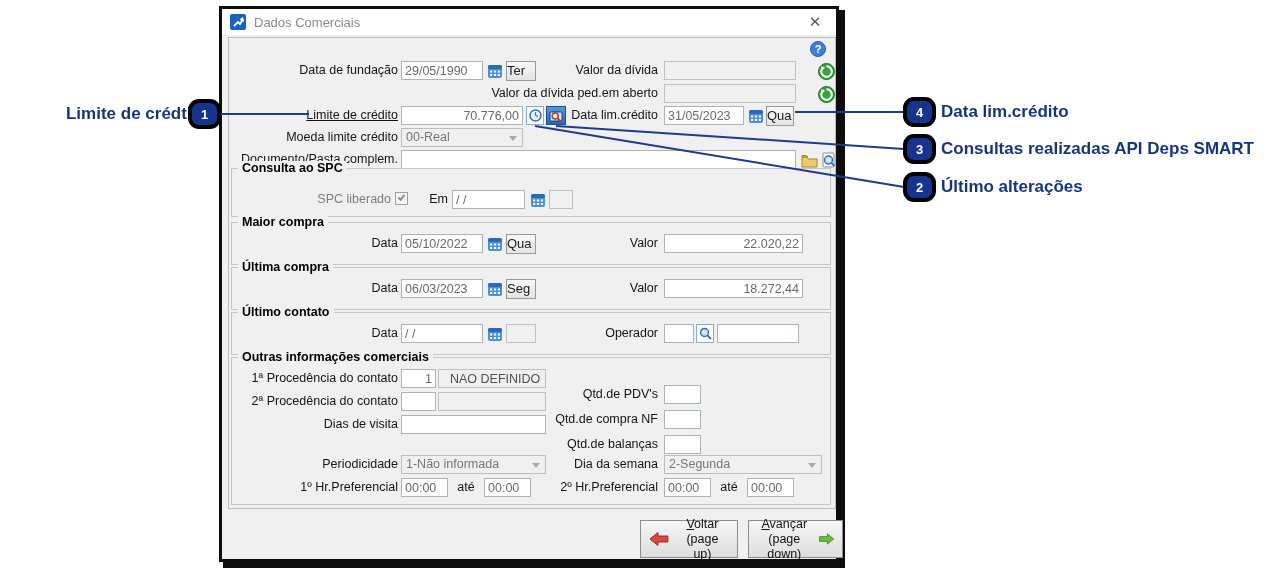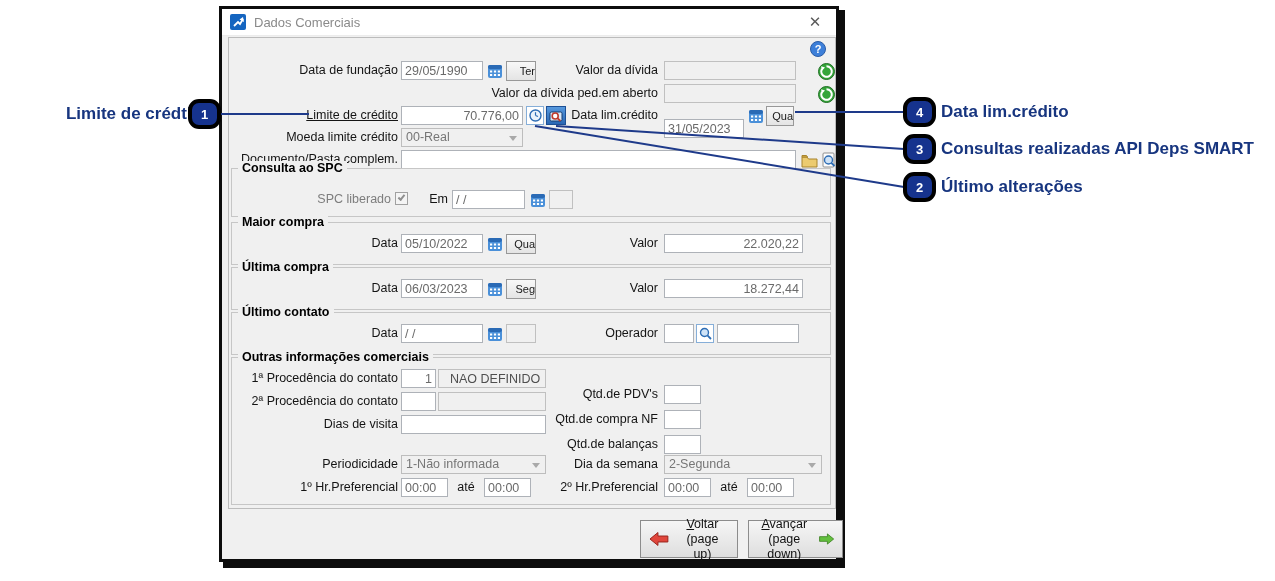--- a/index.html
+++ b/index.html
@@ -22,22 +22,22 @@
            border:1px solid #bcbcbc; background:#f0f0f0; }
 
   
   .lbl { position:absolute; height:19px; line-height:19px; font-size:12.5px; color:#141414;
          text-align:right; white-space:nowrap; }
   .fld { position:absolute; height:19px; border:1px solid #aeb2b8; background:#fff;
          font-size:12.5px; color:#6a6a6a; padding:0 3px; font-family:"Liberation Sans",sans-serif; }
   .fld.num { text-align:right; }
   .fld.dis { background:#f0f0f0; border-color:#c0c0c0; }
   .dowbtn { position:absolute; height:20px; border:1px solid #989898;
-            background:linear-gradient(#f8f8f8,#e4e4e4); font-size:11px; color:#1a1a1a;
-            text-align:right; line-height:18px; }
+            background:linear-gradient(#f8f8f8,#e4e4e4); font-size:13px; color:#1a1a1a;
+            text-align:left; line-height:18px; }
   .combo { position:absolute; height:19px; border:1px solid #bdbdbd; background:#f0f0f0;
            font-size:12.5px; color:#767676; line-height:17px; padding:0 18px 0 4px; }
   .combo .chev { position:absolute; right:5px; top:7px; width:0; height:0;
                  border-left:4px solid transparent; border-right:4px solid transparent;
                  border-top:5px solid #a9a9a9; }
   .iconbtn { position:absolute; width:19px; height:19px; border:1px solid #86aed8;
              background:#fff; display:flex; align-items:center; justify-content:center; }
   .flaticon { position:absolute; width:19px; height:19px; display:flex; align-items:center;
               justify-content:center; }
   .group { position:absolute; left:2px; width:600px; border:1px solid #c6c6c6;
@@ -136,21 +136,21 @@
           </svg>
       </span>
       <span class="iconbtn" style="left:317px; top:68px; width:20px; background:linear-gradient(#5598dd,#2b67b4); border-color:#1d4f94;">
         <svg width="14" height="14" viewBox="0 0 14 14">
             <rect x="1" y="3" width="12" height="9" rx="1.5" fill="#d9e8f8" stroke="#173c6e"></rect>
             <circle cx="6.2" cy="7" r="3" fill="#fff" stroke="#c03a2b" stroke-width="1.6"></circle>
             <line x1="8.4" y1="9.2" x2="11.4" y2="12" stroke="#c03a2b" stroke-width="1.8"></line>
           </svg>
       </span>
       <div class="lbl" style="left:254px; top:68px; width:175px;">Data lim.crédito</div>
-      <input class="fld" style="left: 435px; top: 68px; width: 80px; margin-top: 13px;" readonly="" value="31/05/2023">
+      <input class="fld" style="left: 435px; top: 68px; width: 80px;" readonly="" value="31/05/2023">
       <span class="flaticon" style="left:517px; top:68px;">
         <svg width="16" height="16" viewBox="0 0 16 16">
             <rect x="1" y="2" width="14" height="13" rx="2" fill="#4a90d9"></rect>
             <rect x="1" y="2" width="14" height="4" rx="2" fill="#2a6ab5"></rect>
             <g fill="#fff">
               <rect x="3" y="7.5" width="2.2" height="2"></rect>
               <rect x="6.9" y="7.5" width="2.2" height="2"></rect>
               <rect x="10.8" y="7.5" width="2.2" height="2"></rect>
               <rect x="3" y="11" width="2.2" height="2"></rect>
               <rect x="6.9" y="11" width="2.2" height="2"></rect>

